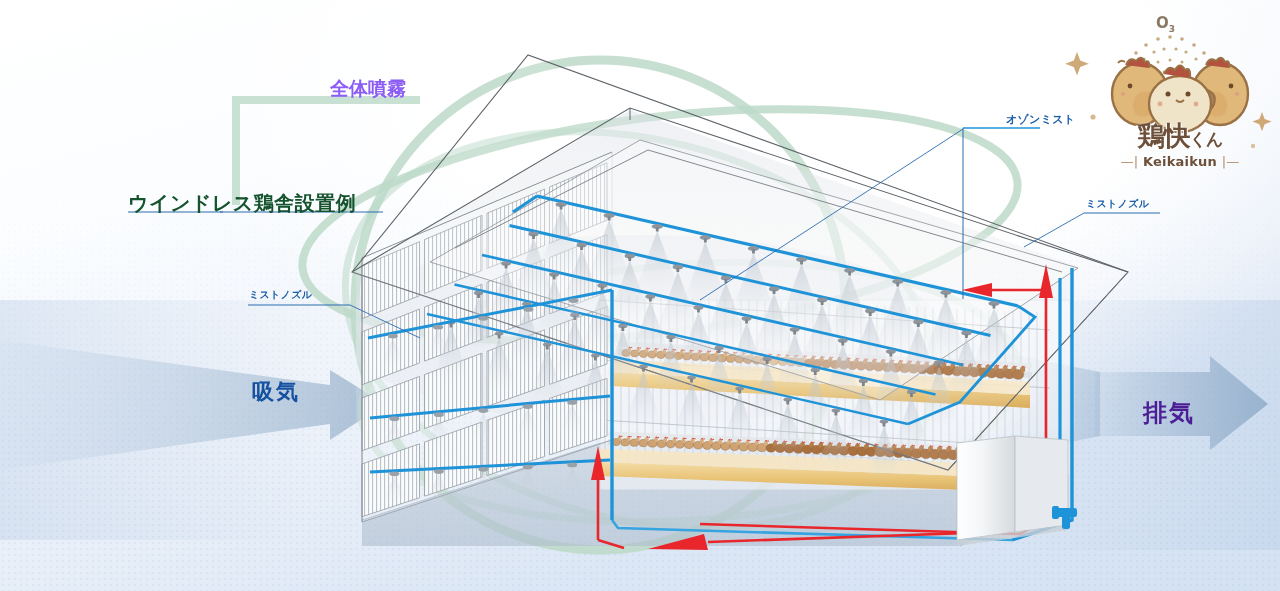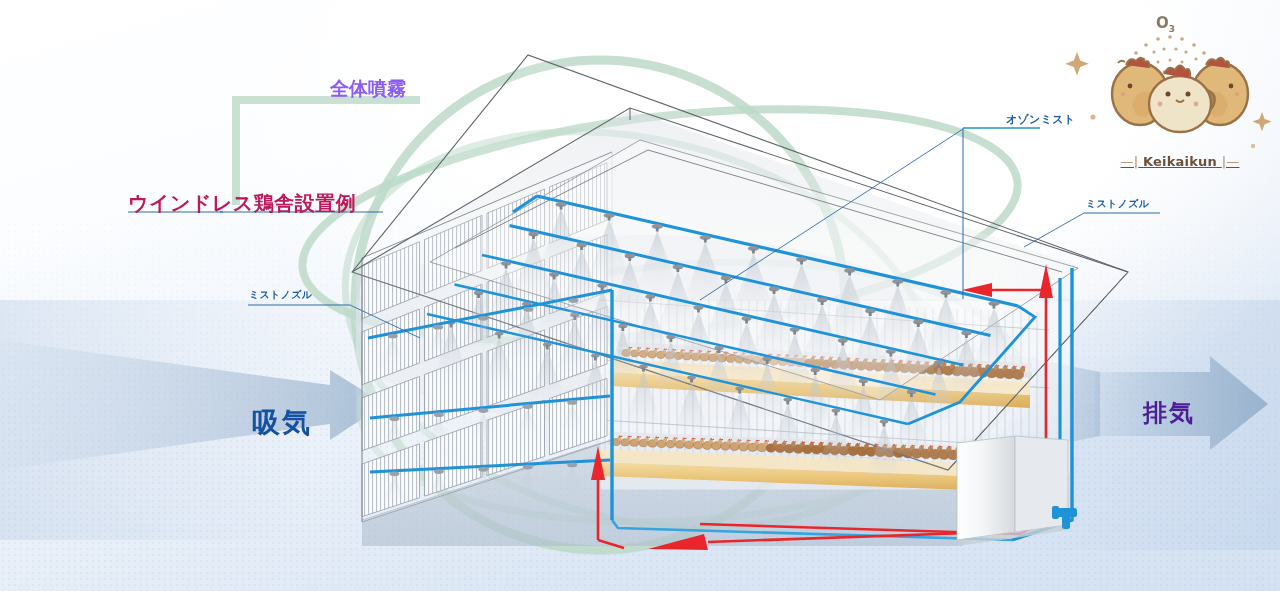--- a/index.html
+++ b/index.html
@@ -29,42 +29,42 @@
 
   svg.layer{position:absolute;left:0;top:0;width:1280px;height:591px;overflow:visible;}
 
   
   .ttl{position:absolute;left:40px;top:38px;font-size:29px;font-weight:bold;
     color:#4caa8b;letter-spacing:-.5px;white-space:nowrap;}
   .ttl-sub{position:absolute;left:330px;top:76px;font-size:19px;font-weight:bold;
     color:#8b5cf6;letter-spacing:0px;white-space:nowrap;}
 
   .lbl-house{position:absolute;left:128px;top:190px;font-size:20px;font-weight:bold;
-    color:#be185d;white-space:nowrap;letter-spacing:.5px;}
-  .lbl-intake{position:absolute;left:252px;top:404px;font-size:28px;font-weight:bold;
+    color:#14532d;white-space:nowrap;letter-spacing:.5px;}
+  .lbl-intake{position:absolute;left:252px;top:377px;font-size:22px;font-weight:bold;
     color:#1551a0;letter-spacing:2px;}
   .lbl-exhaust{position:absolute;left:1143px;top:397px;font-size:24px;font-weight:bold;
     color:#4c1d95;letter-spacing:2px;}
 
   .lbl-small{position:absolute;font-size:11px;font-weight:bold;color:#1c5ea8;
     white-space:nowrap;letter-spacing:.3px;}
   .lbl-ozone{left:966px;top:112px;margin-left:40px;}
   .lbl-nozzle-r{left:1086px;top:197px;font-size:10px;}
   .lbl-nozzle-l{left:249px;top:288px;font-size:10px;}
 
   
   .logo{position:absolute;left:1092px;top:8px;width:176px;height:168px;}
   .logo-o3{position:absolute;left:64px;top:6px;font-size:15px;font-weight:bold;color:#8a7a63;}
   .logo-o3 sub{font-size:9px;}
   .logo-jp{position:absolute;left:0;top:110px;width:176px;text-align:center;
     font-size:27px;font-weight:bold;color:#6d503a;letter-spacing:-1px;
     text-shadow:0 0 2px #fff,1px 1px 0 #fff,-1px 1px 0 #fff;}
   .logo-jp .sm{font-size:17px;}
   .logo-en{position:absolute;left:0;top:146px;width:176px;text-align:center;
-    font-size:13px;font-weight:bold;color:#6d503a;letter-spacing:.2px;text-decoration:underline;}
+    font-size:13px;font-weight:bold;color:#6d503a;letter-spacing:.2px;}
   .logo-en .dash{color:#b08b6a;font-weight:normal;}
 </style>
 </head>
 <body>
 
 <div id="stage">
 
   <div class="bg-base"></div>
   <div class="bg-dots"></div>
   <div class="bg-left-wash"></div>
@@ -955,16 +955,17 @@
         <path d="M110,80 q16,4 12,16 q-4,10 -14,8 Z" fill="#a8825a" stroke="#9a7145" stroke-width="2.2"></path>
         <ellipse cx="88" cy="96" rx="31" ry="28" fill="#efe3c8" stroke="#9a7145" stroke-width="2.4"></ellipse>
         <path d="M72,66 q5,-10 11,-4 q5,-9 10,0 q6,-4 5,8" fill="#b3523f" stroke="#9a7145" stroke-width="2"></path>
         <circle cx="76" cy="86" r="2.5" fill="#6d4a2c"></circle>
         <circle cx="96" cy="86" r="2.5" fill="#6d4a2c"></circle>
         <path d="M84,92 q4,4 8,0" stroke="#9a7145" stroke-width="1.8" fill="none"></path>
         <circle cx="68" cy="96" r="2.4" fill="#d99a7d" opacity=".75"></circle>
         <circle cx="104" cy="96" r="2.4" fill="#d99a7d" opacity=".75"></circle>
       </g>
     </svg>
+    <div class="logo-jp"><span>鶏快</span><span class="sm">くん</span></div>
     <div class="logo-en"><span class="dash">—|</span> <span>Keikaikun</span> <span class="dash">|—</span></div>
   </div>
 
 </div>
 
 </body></html>

